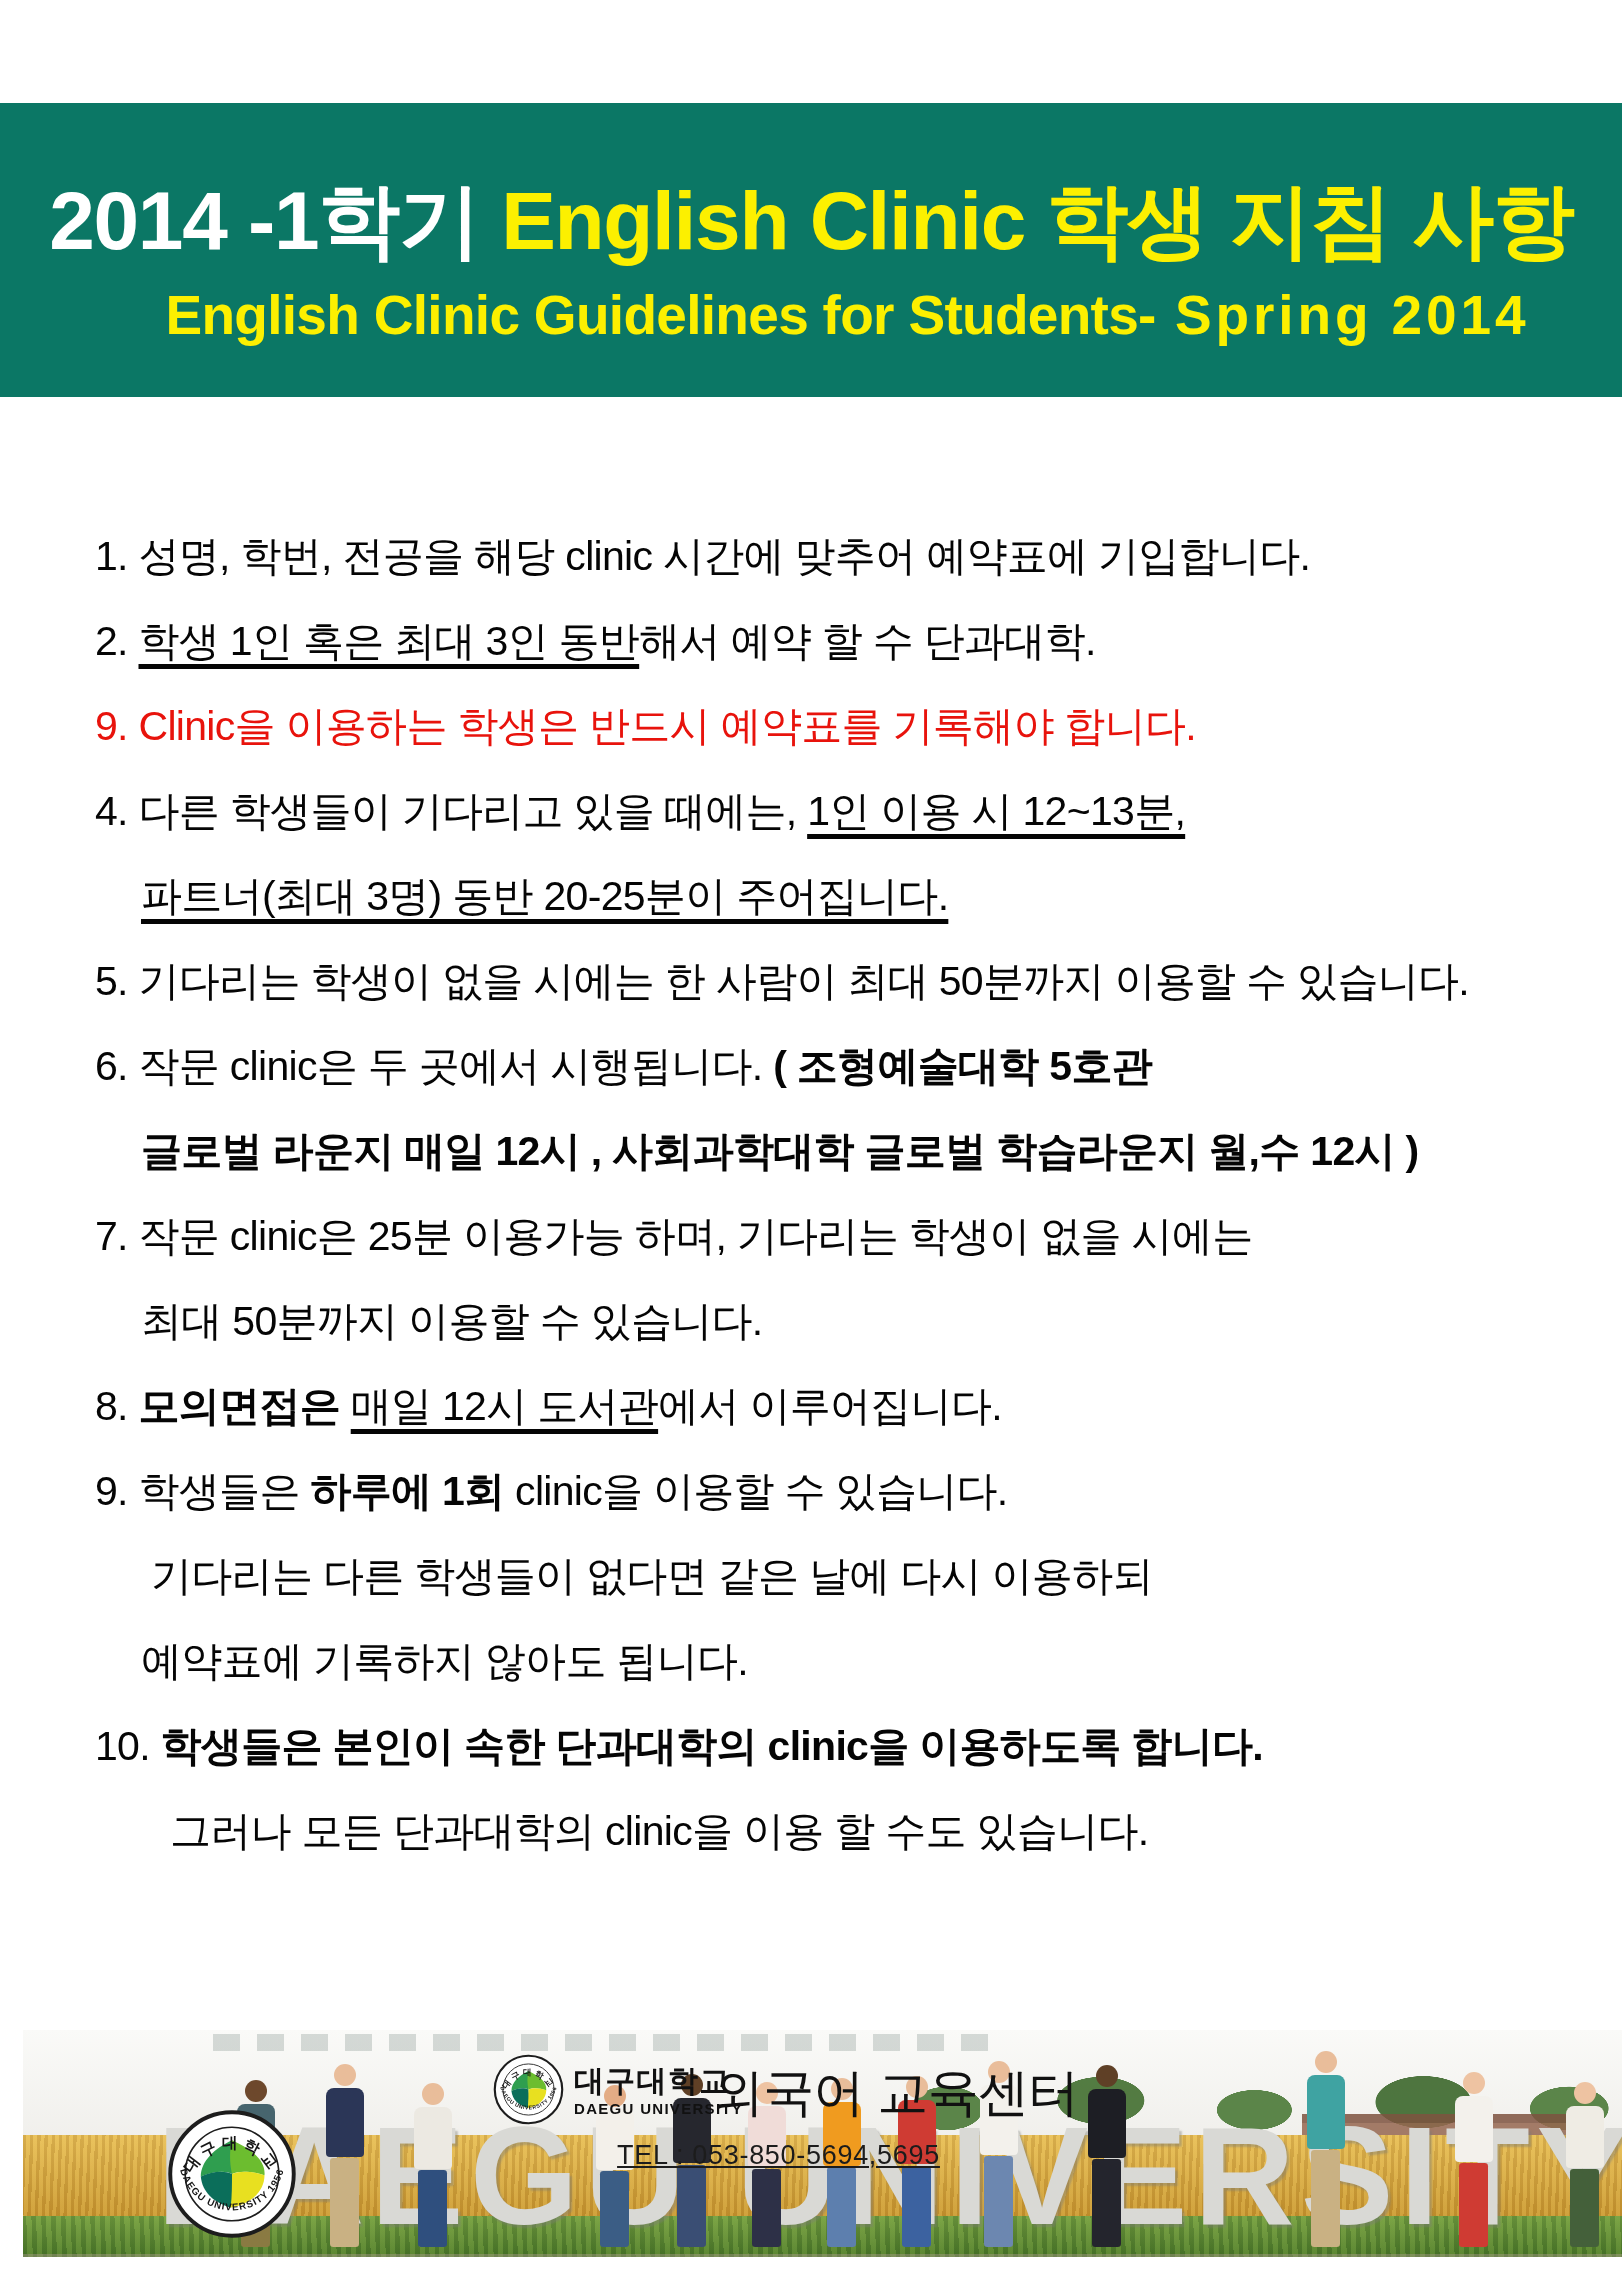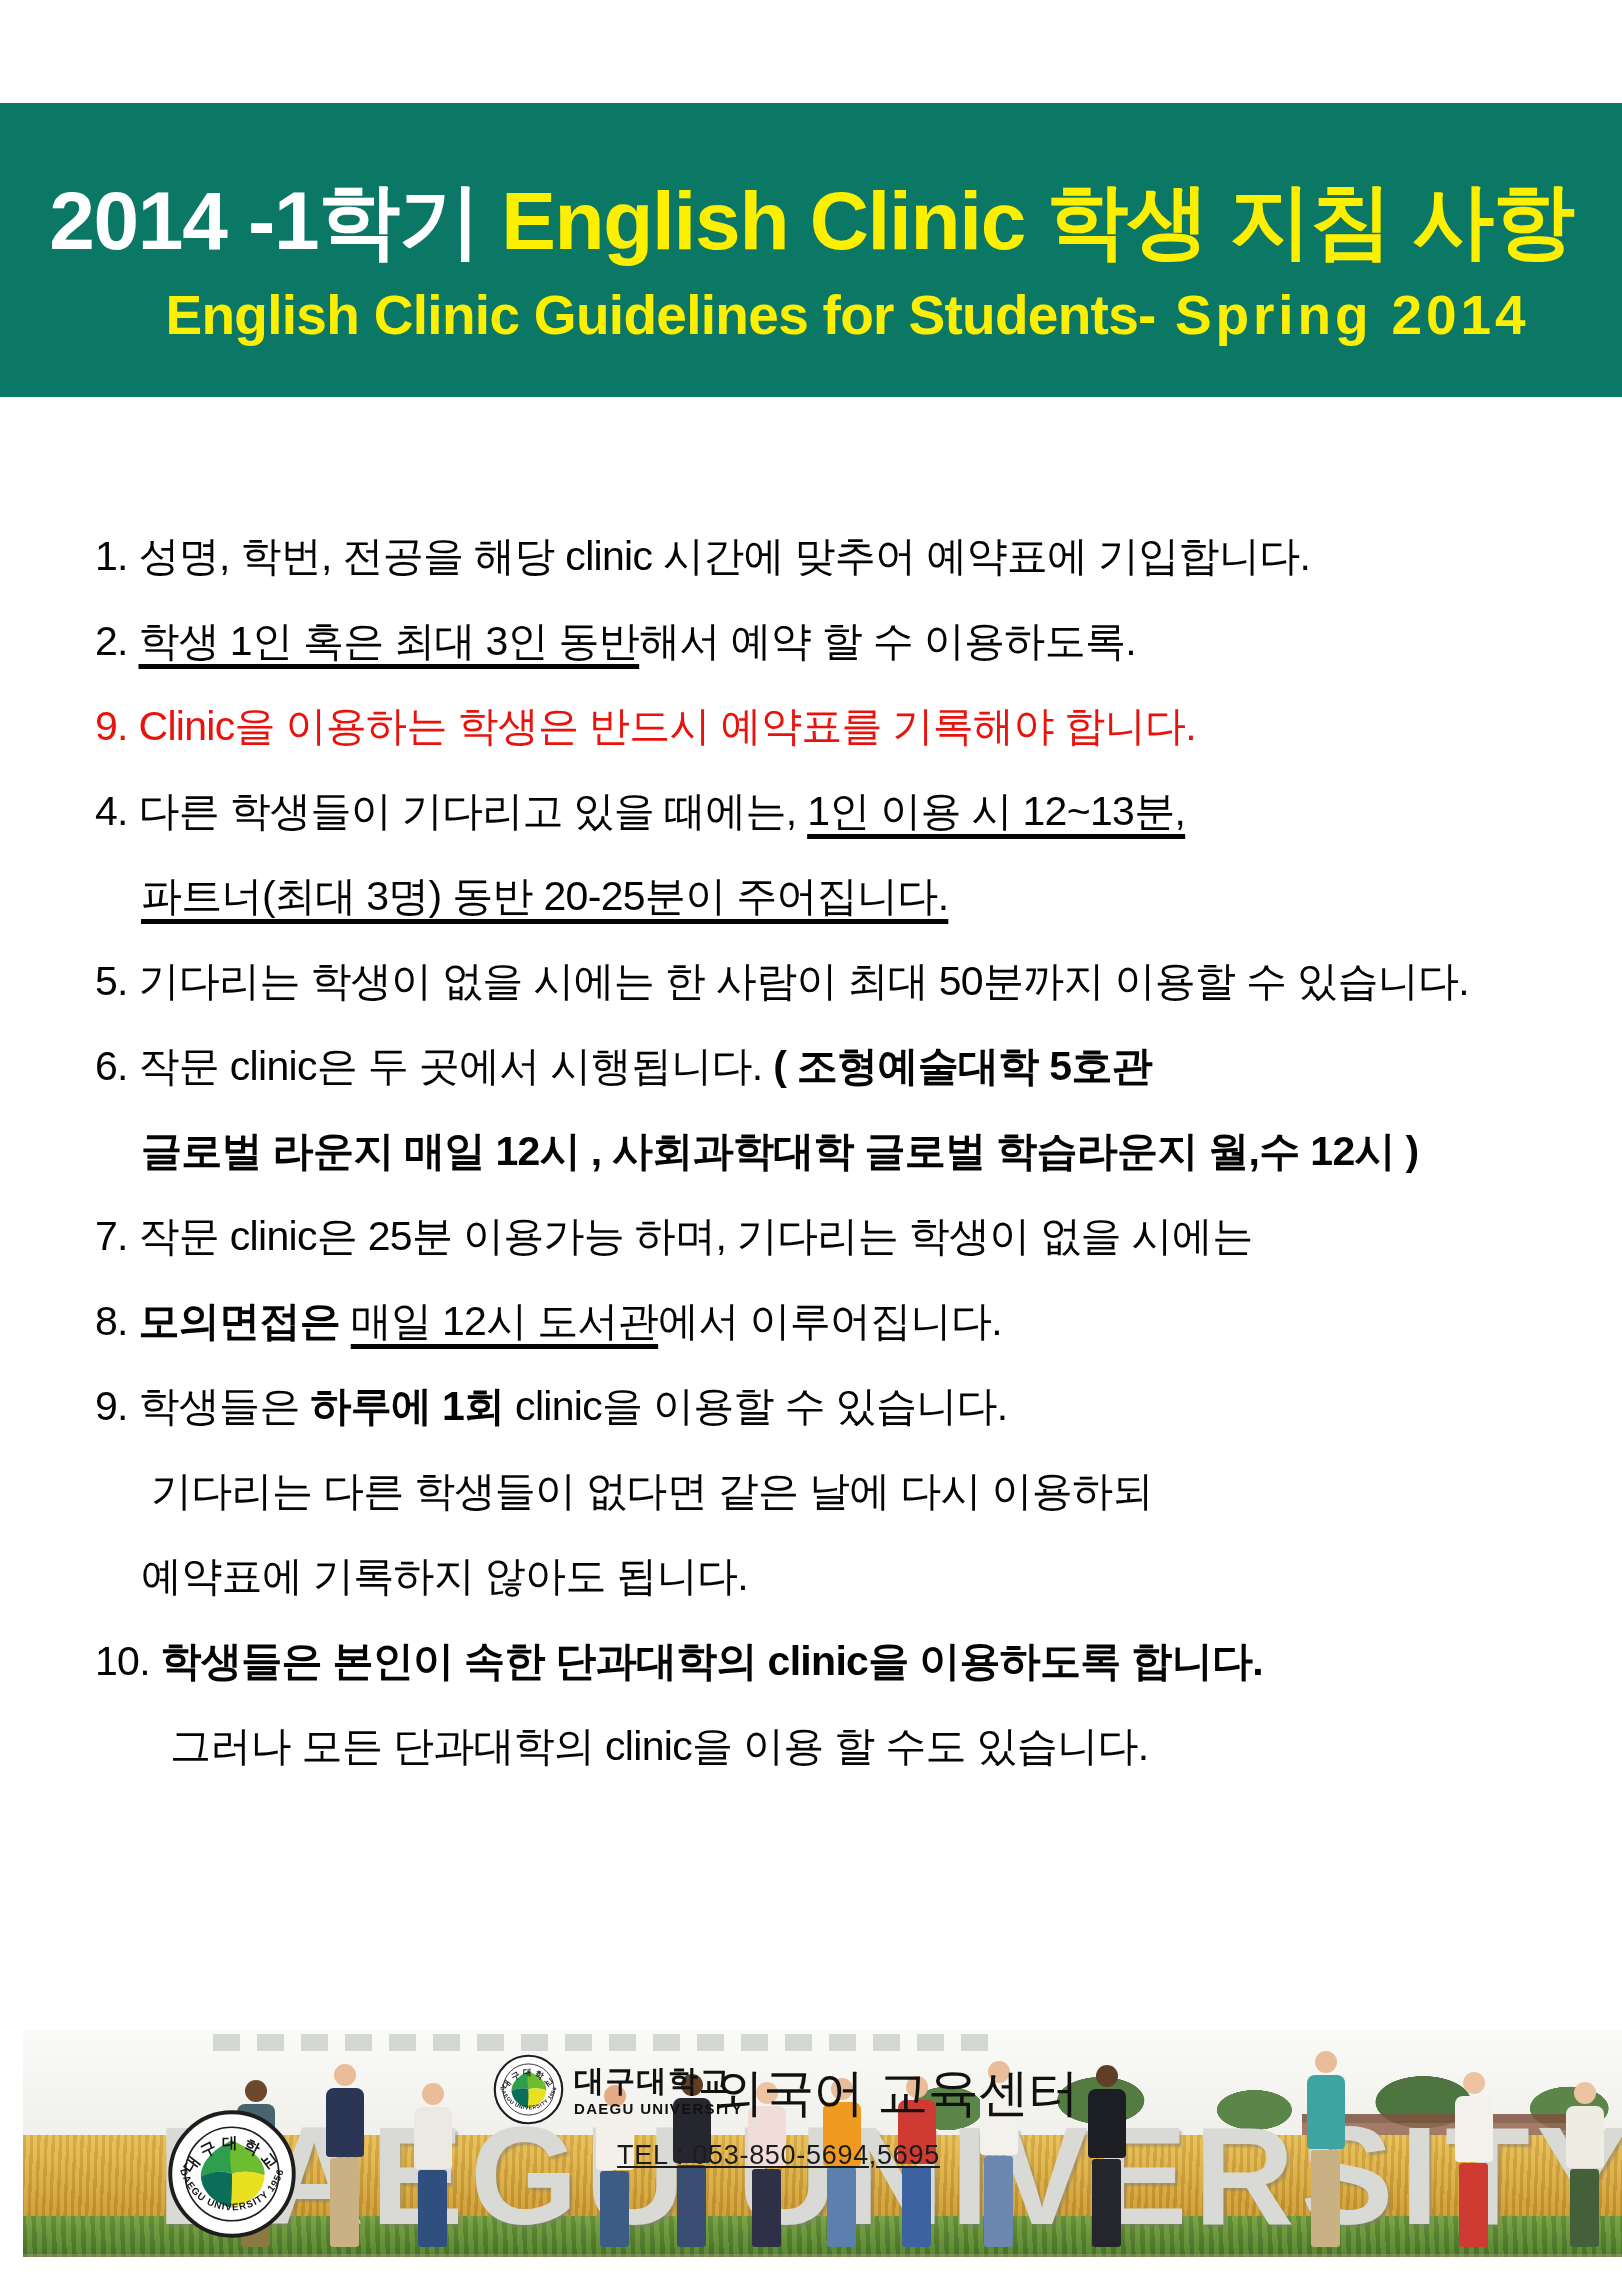--- a/index.html
+++ b/index.html
@@ -77,28 +77,29 @@
     <div class="title1">
       <span class="w">2014 -1학기 </span><span class="y">English Clinic 학생 지침 사항</span>
     </div>
     <div class="title2">
       <span>English Clinic Guidelines for Students-</span><span class="tail"> Spring 2014</span>
     </div>
   </div>
 
   <div class="list" style="color: rgb(5, 5, 5);">
       <div class="g-line"><span>1. 성명, 학번, 전공을 해당 clinic 시간에 맞추어 예약표에 기입합니다.</span></div>
-      <div class="g-line"><span>2. </span><span class="seg-underline">학생 1인 혹은 최대 3인 동반</span><span>해서 예약 할 수 이용하도록.</span></div>
+      <div class="g-line"><span>2. </span><span class="seg-underline">학생 1인 혹은 최대 3인 동반</span><span>해서 예약 할 수 단과대학.</span></div>
       <div class="g-line" style="color: rgb(232, 19, 12);"><span>9. Clinic을 이용하는 학생은 반드시 예약표를 기록해야 합니다.</span></div>
       <div class="g-line"><span>4. 다른 학생들이 기다리고 있을 때에는, </span><span class="seg-underline">1인 이용 시 12~13분,</span></div>
       <div class="g-line" style="padding-left: 46px;"><span class="seg-underline">파트너(최대 3명) 동반 20-25분이 주어집니다.</span></div>
       <div class="g-line"><span>5. 기다리는 학생이 없을 시에는 한 사람이 최대 50분까지 이용할 수 있습니다.</span></div>
       <div class="g-line"><span>6. 작문 clinic은 두 곳에서 시행됩니다.  </span><span class="seg-bold">( 조형예술대학 5호관</span></div>
       <div class="g-line" style="padding-left: 46px;"><span class="seg-bold">글로벌 라운지 매일 12시 , 사회과학대학 글로벌 학습라운지 월,수 12시 )</span></div>
       <div class="g-line"><span>7. 작문 clinic은 25분 이용가능 하며, 기다리는 학생이 없을 시에는</span></div>
+      <div class="g-line" style="padding-left: 46px;"><span>최대 50분까지 이용할 수 있습니다.</span></div>
       <div class="g-line"><span>8. </span><span class="seg-bold">모의면접은</span><span> </span><span class="seg-underline">매일 12시 도서관</span><span>에서 이루어집니다.</span></div>
       <div class="g-line"><span>9. 학생들은 </span><span class="seg-bold">하루에 1회</span><span> clinic을 이용할 수 있습니다.</span></div>
       <div class="g-line" style="padding-left: 56px;"><span>기다리는 다른 학생들이 없다면 같은 날에 다시 이용하되</span></div>
       <div class="g-line" style="padding-left: 46px;"><span>예약표에 기록하지 않아도 됩니다.</span></div>
       <div class="g-line"><span>10. </span><span class="seg-bold">학생들은 본인이 속한 단과대학의 clinic을 이용하도록 합니다.</span></div>
       <div class="g-line" style="padding-left: 75px;"><span>그러나 모든 단과대학의 clinic을 이용 할 수도 있습니다.</span></div>
     </div>
 
   <div class="yellow-sq" style="background: rgb(246, 224, 60);"></div>
   <div class="photo">

